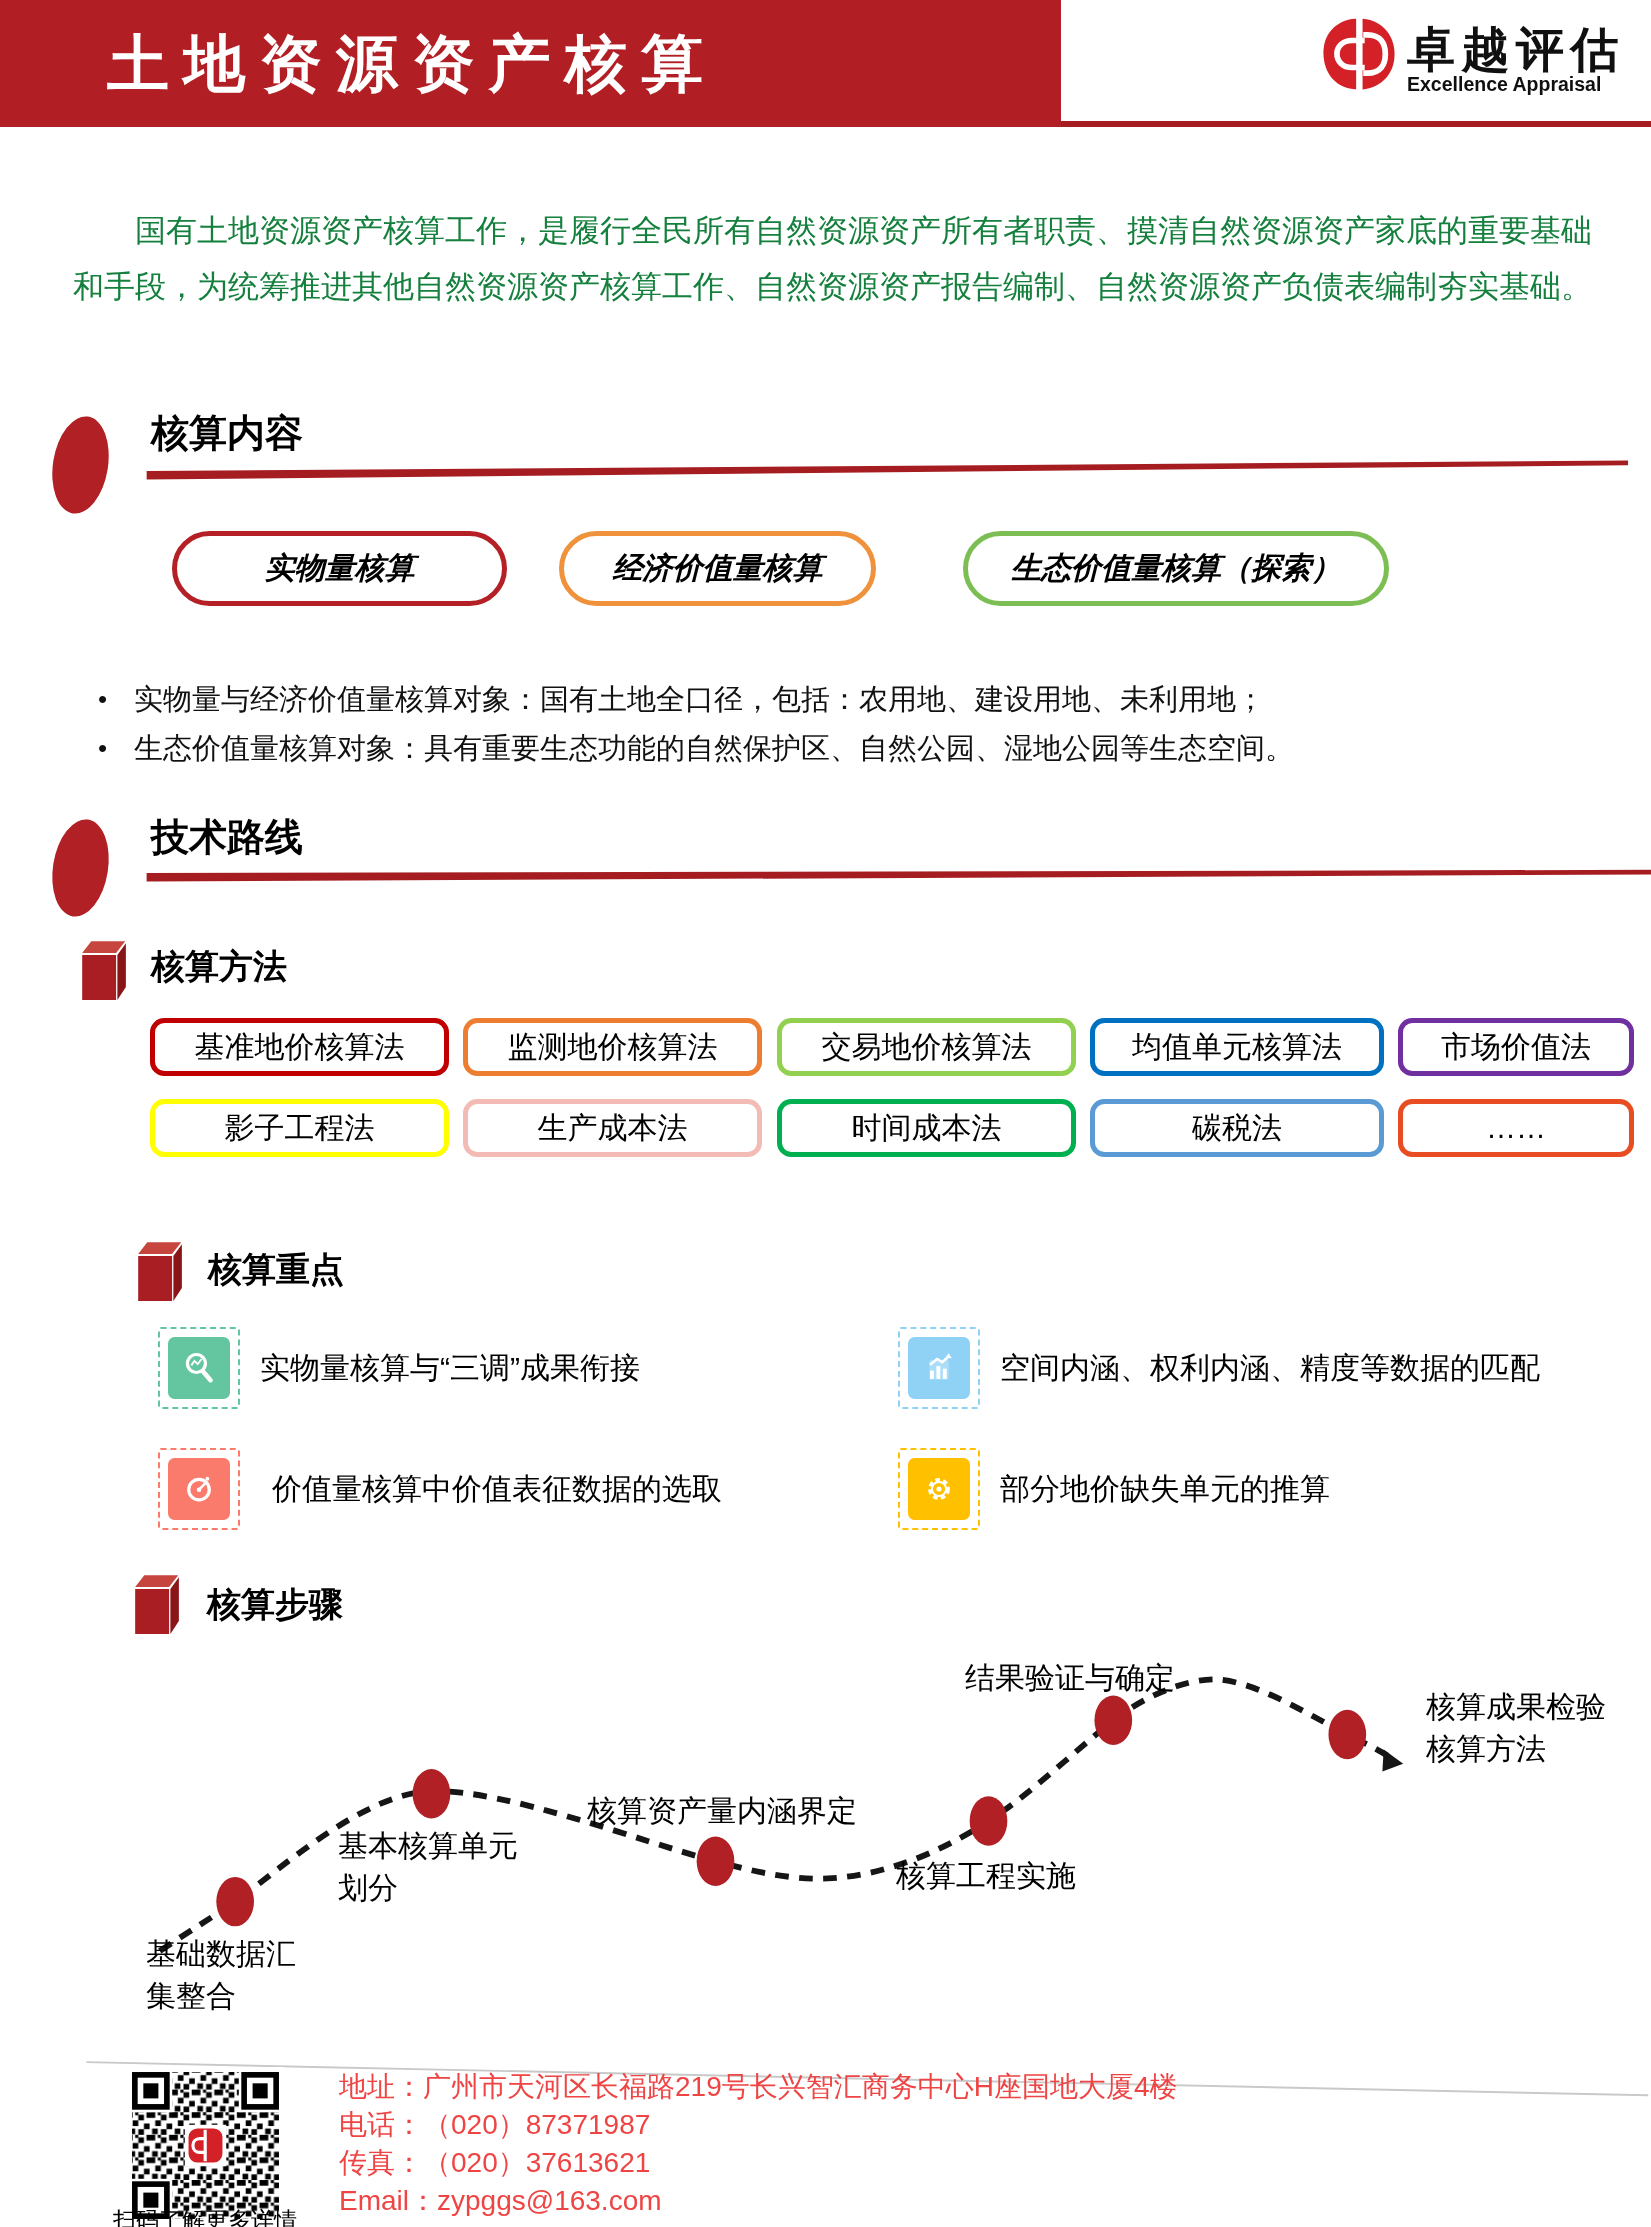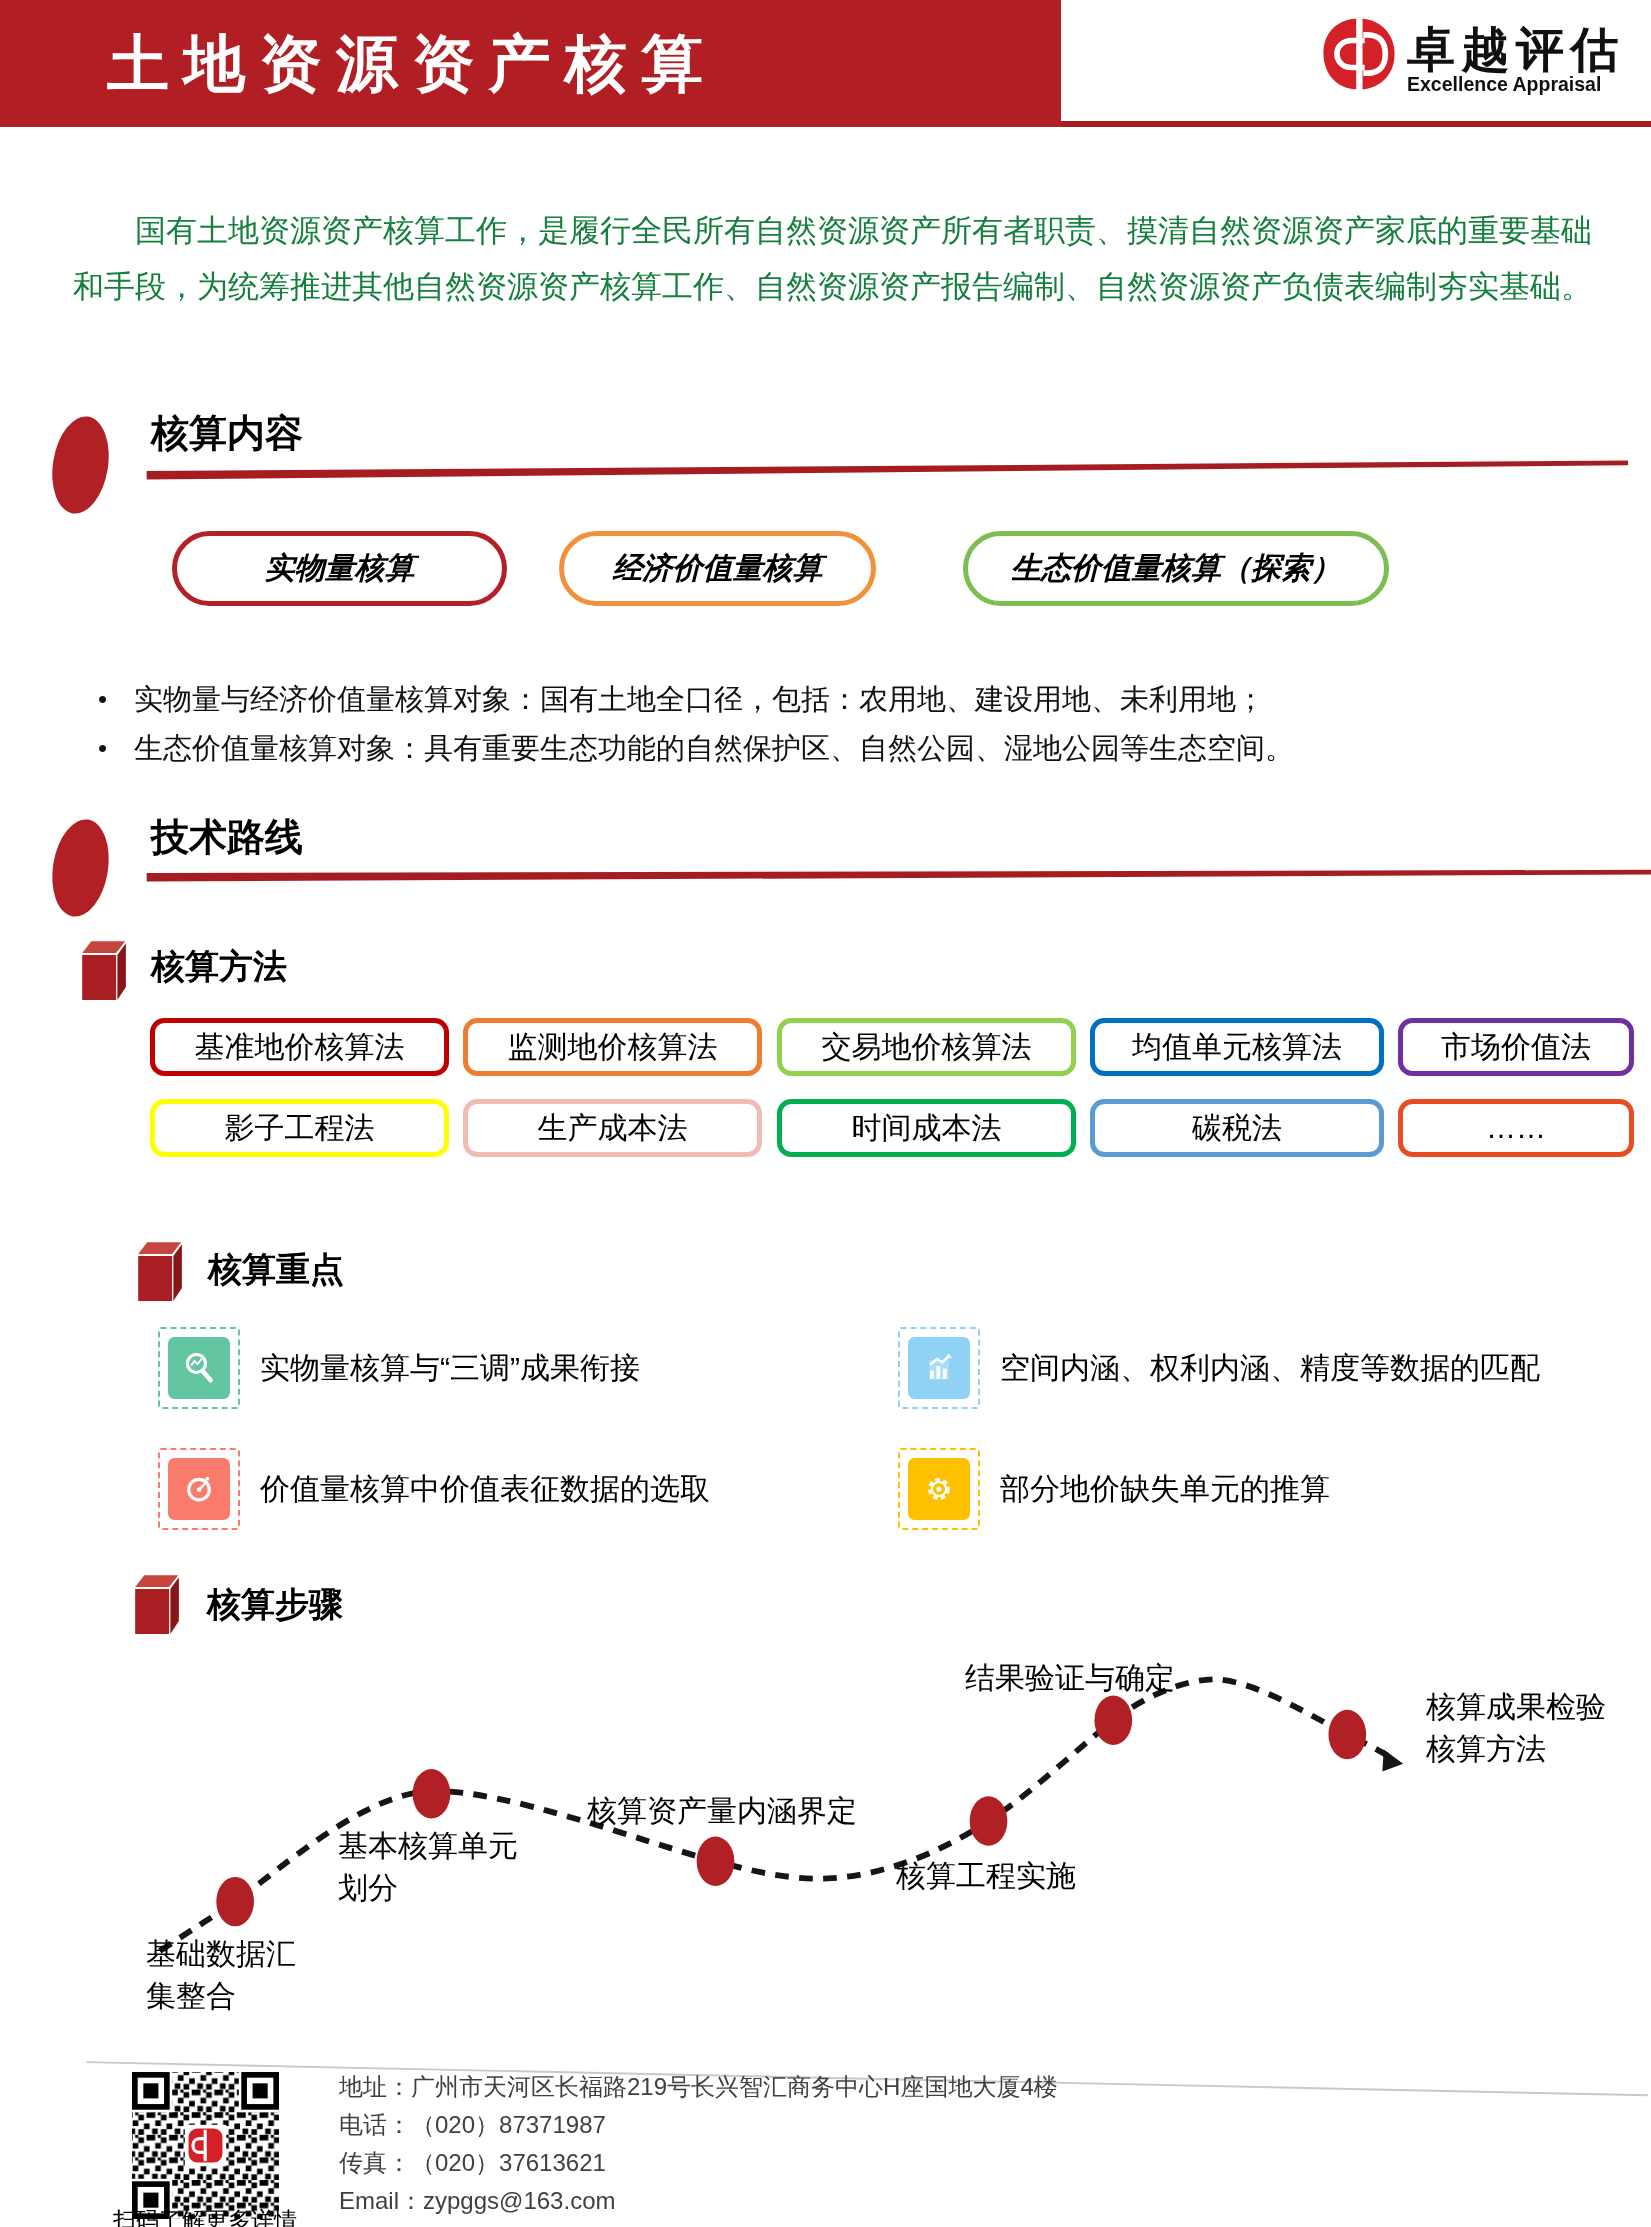--- a/index.html
+++ b/index.html
@@ -50,21 +50,21 @@
         display:flex;align-items:center;justify-content:center;}
   .tile::before{content:'';position:absolute;inset:-9.8px;border:2.6px dashed currentColor;border-radius:2.6px;}
   .focus-text{margin-left:30px;font-size:30px;color:#000;white-space:nowrap;}
 
   
   .step-label{font-size:30px;line-height:42px;color:#000;white-space:pre-line;}
 
   
   .qr-caption{width:234px;text-align:center;font-size:23px;color:#000;}
   .contact{display:flex;flex-direction:column;}
-  .contact div{font-size:24px;line-height:38px;color:#404040;white-space:nowrap;}
+  .contact div{font-size:28px;line-height:38px;color:#ef4444;white-space:nowrap;}
 </style>
 </head>
 <body>
 
 <div id="page">
 
   <div class="abs header-bar"></div>
   <div class="abs header-title">土地资源资产核算</div>
   <div class="abs header-line"></div>
 
@@ -134,21 +134,21 @@
     <span class="tile" style="background-color: rgb(99, 198, 160); color: rgb(99, 198, 160);">
       <svg width="36" height="36" viewBox="0 0 56 56">
         <circle cx="24" cy="21" r="14" fill="none" stroke="#fff" stroke-width="5"></circle>
         <polyline points="16,24 21,17 26,22 32,14" fill="none" stroke="#fff" stroke-width="3"></polyline>
         <line x1="34" y1="33" x2="46" y2="47" stroke="#fff" stroke-width="7" stroke-linecap="round"></line>
       </svg>
     </span>
     <span class="focus-text">实物量核算与“三调”成果衔接</span>
   </div>
 
-  <div class="abs focus-item" style="left:168px;top:1458px;">
+  <div class="abs focus-item" style="left:168px;top:1458px;gap:12px;">
     <span class="tile" style="background-color: rgb(250, 123, 107); color: rgb(250, 123, 107);">
       <svg width="36" height="36" viewBox="0 0 56 56">
         <circle cx="28" cy="29" r="16" fill="none" stroke="#fff" stroke-width="5"></circle>
         <line x1="28" y1="29" x2="38" y2="19" stroke="#fff" stroke-width="4"></line>
         <circle cx="28" cy="29" r="3.5" fill="#fff"></circle>
         <circle cx="41" cy="12" r="3" fill="#fff"></circle>
       </svg>
     </span>
     <span class="focus-text">价值量核算中价值表征数据的选取</span>
   </div>

